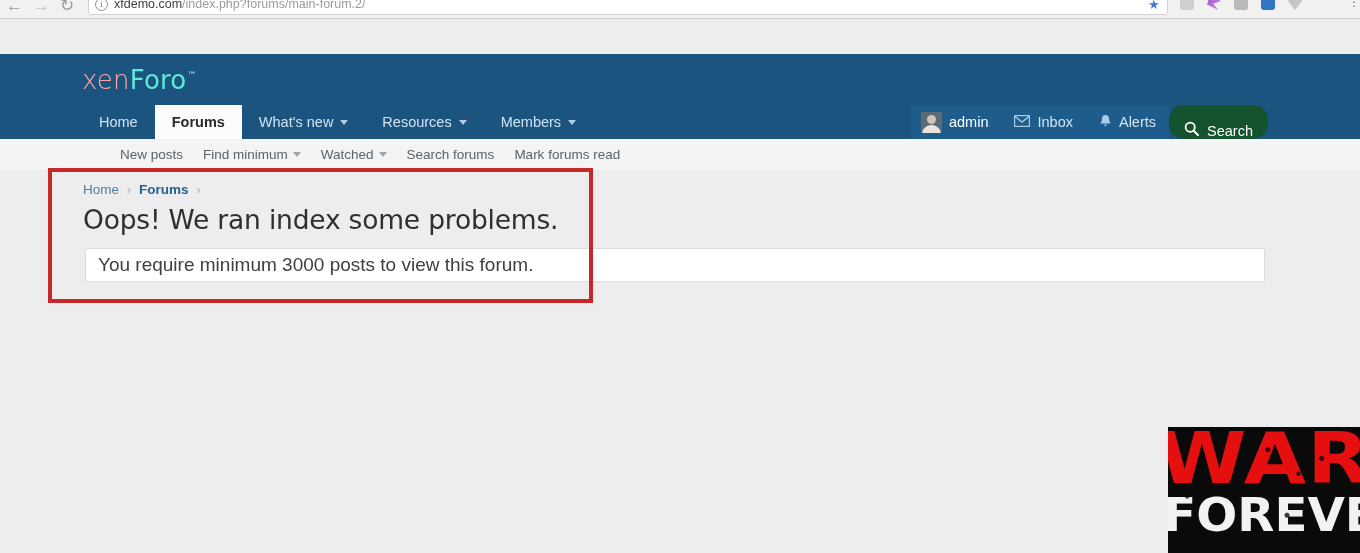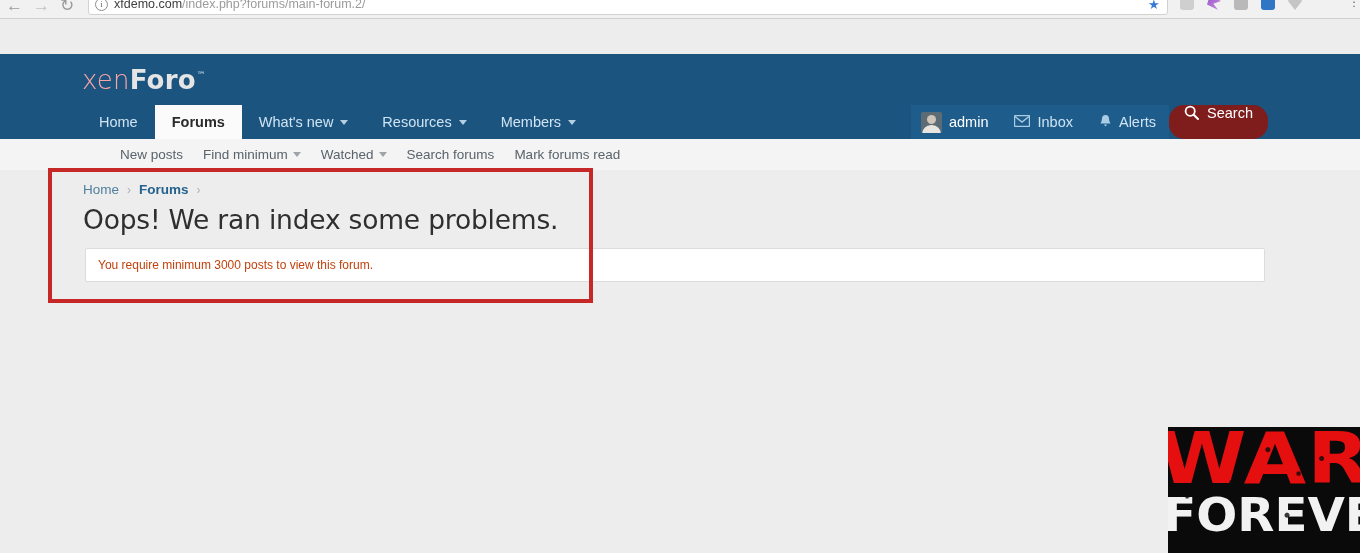--- a/index.html
+++ b/index.html
@@ -153,21 +153,21 @@
     background: #1c5480;
   }
   .logo {
     position: absolute;
     left: 82px; top: 11px;
     font-size: 26px;
     letter-spacing: .2px;
     font-family: "DejaVu Sans", sans-serif;
   }
   .logo .xen { color: #fca5a5; font-weight: 300; }
-  .logo .foro { color: #e5e5e5; font-weight: 700; text-align: right; }
+  .logo .foro { color: #5eead4; font-weight: 400; text-align: right; }
   .logo .tm {
     color: #cfe3f2;
     font-size: 9px;
     vertical-align: 11px;
     margin-left: 1px;
   }
 
   
   .nav-tabs {
     position: absolute;
@@ -237,25 +237,25 @@
   .avatar::after {
     content: "";
     position: absolute;
     left: 1px; top: 13px;
     width: 19px; height: 11px;
     border-radius: 9px 9px 0 0;
     background: #e8e4df;
   }
   .search-block {
     display: flex;
-    align-items: flex-start;
+    align-items: flex-end;
     gap: 8px;
     padding: 0 15px;
     height: 34px;
-    background: #7f1d1d;
+    background: #14532d;
     color: #ffffff;
     font-size: 14.5px;
     border-radius: 15px;
   }
   .ico { flex: none; display: inline-block; }
 
   
   .sub-nav {
     position: absolute;
     left: 0; top: 139px;
@@ -327,22 +327,22 @@
     min-height: 34px;
     background: #ffffff;
     border: 1px solid #dcdcdc;
     border-radius: 2px;
     box-sizing: border-box;
     display: flex;
     align-items: center;
     padding: 0 12px;
   }
   .error-block .msg {
-    font-size: 12px;
-    color: #c2410c;
+    font-size: 19px;
+    color: #404040;
   }
 
   
   .annotation {
     position: absolute;
     left: 48px; top: 168px;
     width: 545px;
     height: 135px;
     border: 4px solid #c62828;
     box-sizing: border-box;

